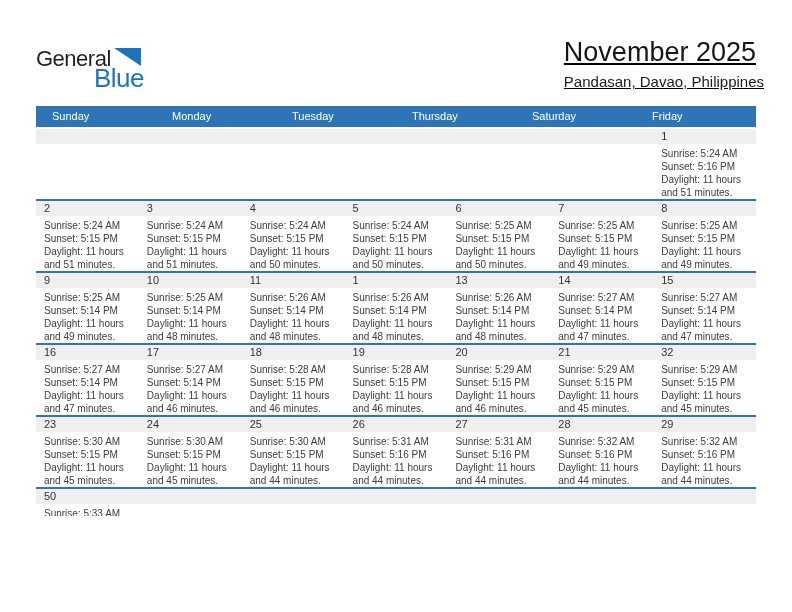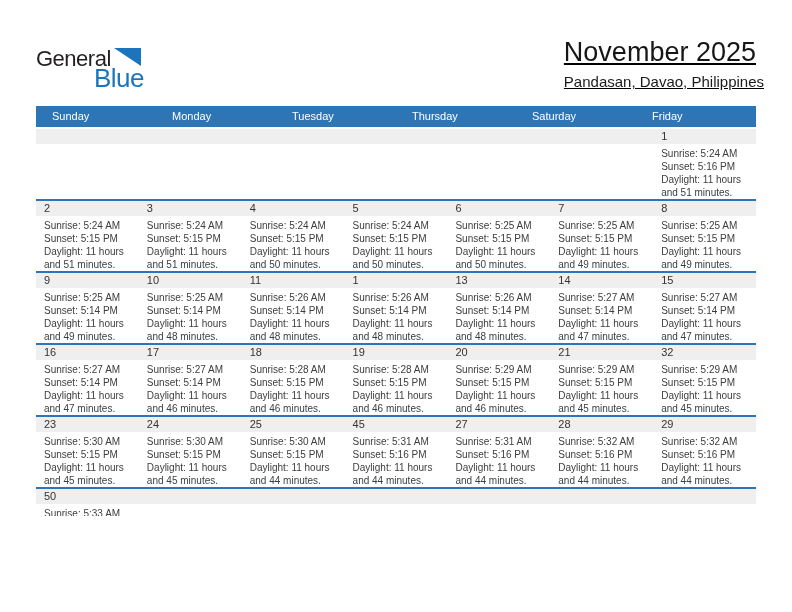--- a/index.html
+++ b/index.html
@@ -290,21 +290,21 @@
           <div class="day-cell">
             <div class="day-num">25</div>
             <div class="day-info">
               <div>Sunrise: 5:30 AM</div>
               <div>Sunset: 5:15 PM</div>
               <div>Daylight: 11 hours</div>
               <div>and 44 minutes.</div>
             </div>
           </div>
           <div class="day-cell">
-            <div class="day-num">45</div>
+            <div class="day-num">26</div>
             <div class="day-info">
               <div>Sunrise: 5:31 AM</div>
               <div>Sunset: 5:16 PM</div>
               <div>Daylight: 11 hours</div>
               <div>and 44 minutes.</div>
             </div>
           </div>
           <div class="day-cell">
             <div class="day-num">27</div>
             <div class="day-info">

